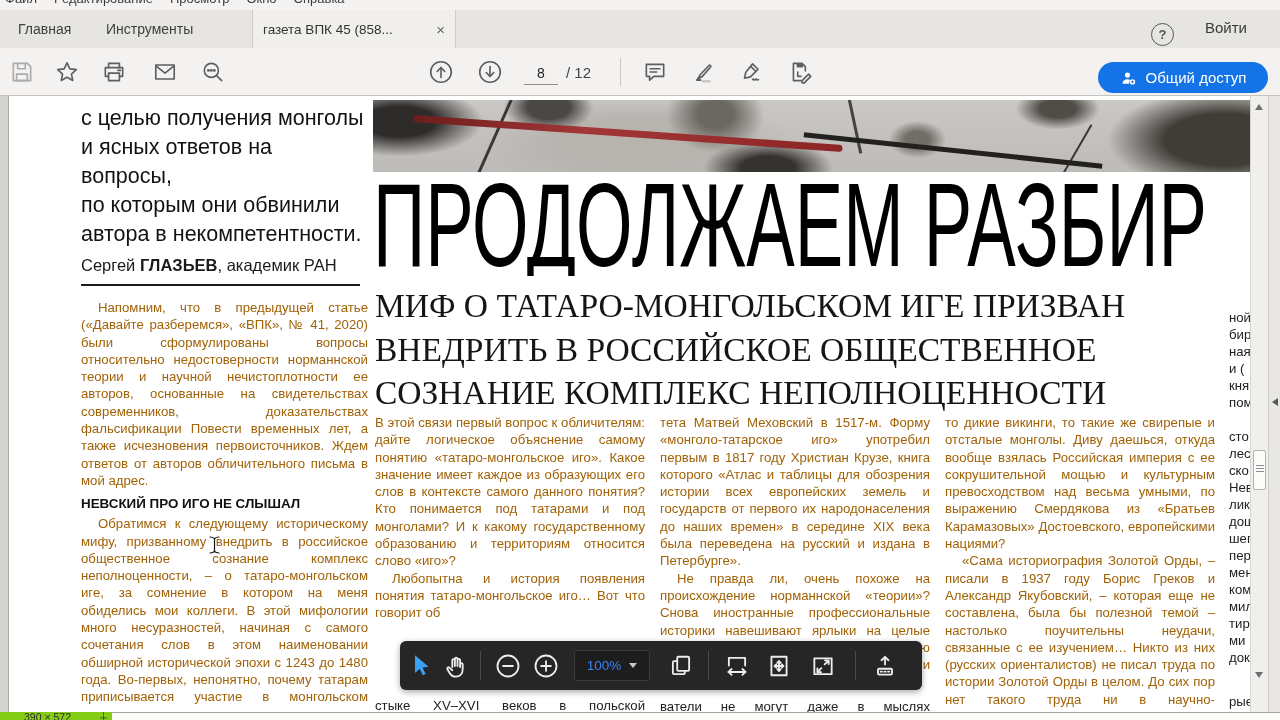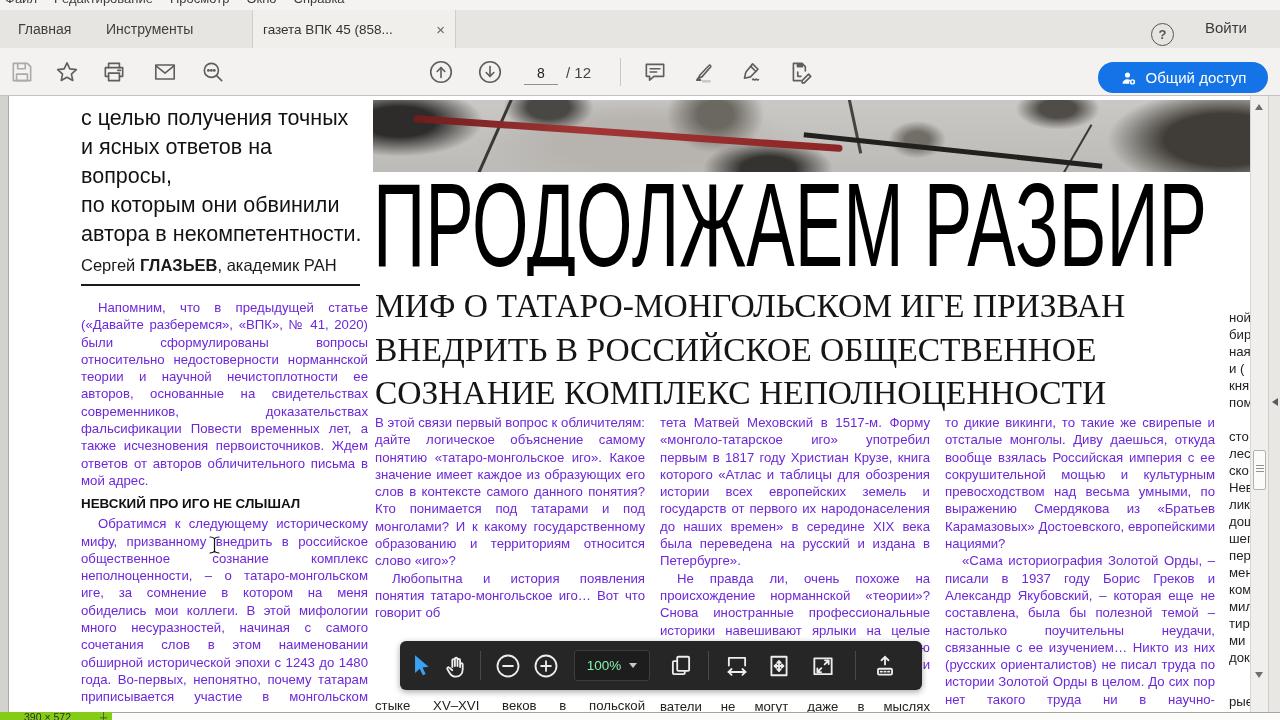--- a/index.html
+++ b/index.html
@@ -52,21 +52,21 @@
   #doc{left:0;top:96px;width:1280px;height:624px;background:#d4d2cf;overflow:hidden;}
   #page{position:absolute;left:8px;top:0;width:1242px;height:624px;background:#fff;
     border-left:1px solid #aba9a6;box-sizing:border-box;overflow:hidden;color:#1c1c1c;}
 
   
   #col1{position:absolute;left:72px;top:8px;width:287px;}
   #lede{font-size:21.5px;line-height:29px;color:#121212;white-space:pre-line;}
   #byline{margin-top:7px;font-size:16.5px;color:#1a1a1a;}
   #byline b{font-weight:bold;margin-top:44px;}
   #rule{margin-top:9px;width:279px;height:2px;background:#1a1a1a;}
-  .body-txt{font-size:13.2px;line-height:17.3px;text-align:justify;color:#6d28d9;}
+  .body-txt{font-size:13.2px;line-height:17.3px;text-align:justify;color:#a16207;}
   #col1 .body-txt{margin-top:13px;text-indent:17px;}
   #col1 h3{margin:7px 0 4px 0;font-size:13.4px;color:#111;}
   #col1 .p2{margin-top:0;}
 
   
   #photo{position:absolute;left:364px;top:4px;width:878px;height:72px;background:#c8c6c3;overflow:hidden;}
   #photo .grain{position:absolute;inset:0;
     background:
       radial-gradient(ellipse 120px 50px at 3% 30%, #2e2c2a 0 30%, transparent 70%),
       radial-gradient(ellipse 60px 34px at 20% 10%, #4a4844 0 35%, transparent 75%),
@@ -123,21 +123,21 @@
   
   #floatbar{left:400px;top:641px;width:522px;height:49px;background:#262626;border-radius:6px;
     box-shadow:0 2px 6px rgba(0,0,0,.35);}
   .fbi{position:absolute;top:12px;width:26px;height:26px;}
   .fbi svg{width:26px;height:26px;stroke:#ededed;fill:none;stroke-width:1.7;
     stroke-linecap:round;stroke-linejoin:round;}
   .fsep{position:absolute;top:10px;width:1px;height:29px;background:#4a4a4a;}
   #zoom-box{position:absolute;left:174px;top:9px;width:76px;height:31px;background:#1d1d1d;
     border:1px solid #3c3c3c;border-radius:3px;box-sizing:border-box;
     display:flex;align-items:center;justify-content:center;gap:8px;
-    font-size:13.5px;color:#86efac;}
+    font-size:13.5px;color:#3b82f6;}
   #zoom-caret{width:0;height:0;border-left:4px solid transparent;border-right:4px solid transparent;
     border-top:5px solid #c9c9c9;}
 
   
   #status-left{left:0;top:712px;width:112px;height:8px;background:#84cc16;overflow:hidden;}
   #status-left .txt{font-size:10.5px;color:#2e2e2e;margin:-1px 0 0 24px;white-space:nowrap;}
   #status-handle{left:100px;top:712px;width:9px;height:8px;overflow:hidden;color:#3c3c3c;font-size:10px;}
   #status-right{left:112px;top:712px;width:1168px;height:8px;background:#fbfbfa;
     border-top:1px solid #a5a3a0;box-sizing:border-box;}
 </style>
@@ -261,21 +261,21 @@
       <path d="M16.6 15.4v3.6M14.8 17.2h3.6" stroke="#1473e6" stroke-width="1.3"></path>
     </svg>
     <span>Общий доступ</span>
   </div>
 </div>
 
 <div id="doc" class="abs">
   <div id="page">
 
     <div id="col1">
-      <div id="lede">с целью получения точных
+      <div id="lede">с целью получения монголы
 и ясных ответов на вопросы,
 по которым они обвинили
 автора в некомпетентности.</div>
       <div id="byline">
         <span>Сергей </span><b>ГЛАЗЬЕВ</b><span>, академик РАН</span>
       </div>
       <div id="rule"></div>
       <div class="body-txt">Напомним, что в предыдущей статье («Давайте разберемся», «ВПК», № 41, 2020) были сформулированы вопросы относительно недостоверности норманнской теории и научной нечистоплотности ее авторов, основанные на свидетельствах современников, доказательствах фальсификации Повести временных лет, а также исчезновения первоисточников. Ждем ответов от авторов обличительного письма в мой адрес.</div>
       <h3>НЕВСКИЙ ПРО ИГО НЕ СЛЫШАЛ</h3>
       <div class="body-txt p2">Обратимся к следующему историческому мифу, призванному внедрить в российское общественное сознание комплекс неполноценности, – о татаро-монгольском иге, за сомнение в котором на меня обиделись мои коллеги. В этой мифологии много несуразностей, начиная с самого сочетания слов в этом наименовании обширной исторической эпохи с 1243 до 1480 года. Во-первых, непонятно, почему татарам приписывается участие в монгольском владычестве, тогда как согласно официальной версии татарское племя было монголами уничтожено. Во-вторых, сама возможность захвата дикими монгольскими племенами обширной терри-</div>

